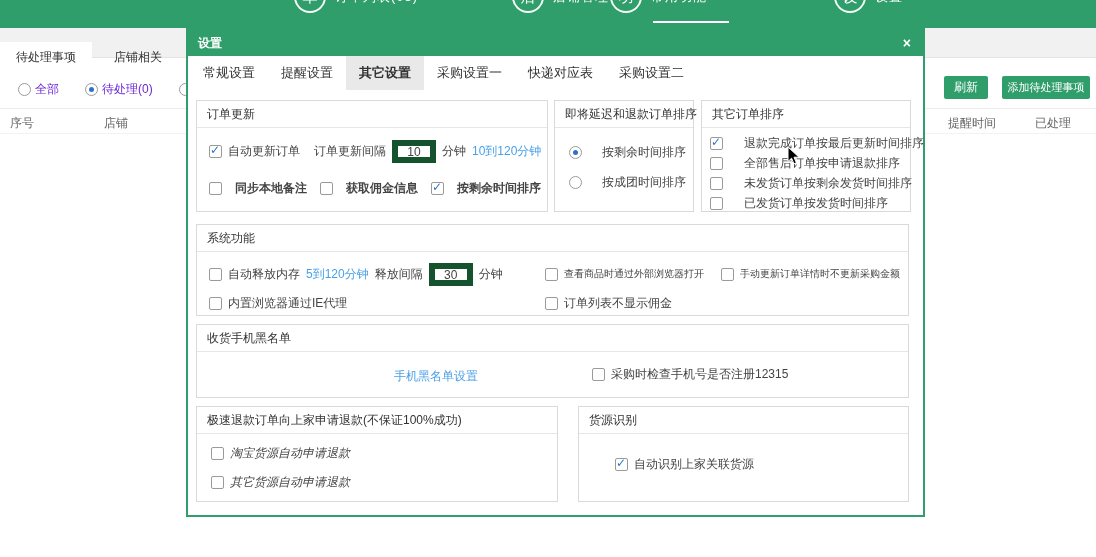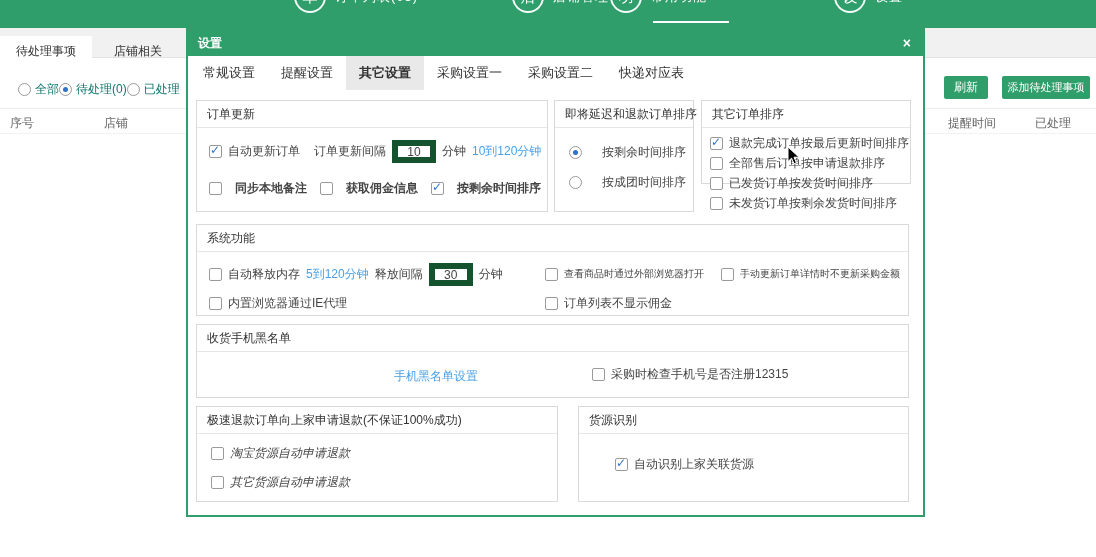--- a/index.html
+++ b/index.html
@@ -14,24 +14,24 @@
   
   .topbar { position:absolute; top:0; left:0; width:1096px; height:28px; background:#2f9e6b; overflow:hidden; z-index:1; }
   .nav-item { position:absolute; top:-19px; display:flex; align-items:center; gap:9px; color:#fff; white-space:nowrap; }
   .nav-circle { width:32px; height:32px; border:2px solid rgba(255,255,255,.95); border-radius:50%;
                 display:flex; align-items:center; justify-content:center; font-size:15px; flex:0 0 auto; }
   .nav-label { font-size:13px; letter-spacing:1px; }
   .nav-1 { left:294px; } .nav-2 { left:512px; } .nav-3 { left:610px; } .nav-4 { left:834px; }
   .nav-underline { position:absolute; top:21px; left:653px; width:76px; height:2px; background:#fff; }
   
   .tabstrip { position:absolute; top:28px; left:0; width:1096px; height:30px; background:#f1f1f1; border-bottom:1px solid #e3e3e3; z-index:1; }
-  .page-tab { position:absolute; top:8px; height:30px; line-height:30px; width:92px; text-align:center; font-size:12px; color:#333; }
+  .page-tab { position:absolute; top:14px; height:30px; line-height:30px; width:92px; text-align:center; font-size:12px; color:#333; }
   .page-tab.active { left:0; background:#fff; }
   .page-tab.t2 { left:92px; }
-  .filters { position:absolute; top:81px; left:18px; display:flex; align-items:flex-start; gap:0; font-size:12px; color:#0f766e; z-index:1; white-space:nowrap; }
+  .filters { position:absolute; top:81px; left:18px; display:flex; align-items:flex-start; gap:26px; font-size:12px; color:#6d28d9; z-index:1; white-space:nowrap; }
   .filter-item { display:flex; align-items:center; gap:4px; }
   .radio { width:13px; height:13px; border:1px solid #9a9a9a; border-radius:50%; background:#fff; position:relative; flex:0 0 auto; }
   .radio.sel::after { content:""; position:absolute; left:3px; top:3px; width:5px; height:5px; border-radius:50%; background:#2f71c9; }
   .page-suffix { position:absolute; top:81px; left:897px; font-size:12px; color:#444; z-index:1; }
   .btn { position:absolute; top:76px; height:23px; background:#2f9e6b; color:#fff; border:none; border-radius:2px; font-size:12px; line-height:23px; text-align:center; z-index:1; font-family:inherit; }
   .btn-refresh { left:944px; width:44px; }
   .btn-add { left:1002px; width:88px; font-size:11px; }
   .table-head { position:absolute; top:108px; left:0; width:1096px; height:26px; border-top:1px solid #ececec; border-bottom:1px solid #f2f2f2; font-size:12px; color:#666; z-index:1; }
   .th { position:absolute; top:6px; }
   .th-index { left:10px; } .th-shop { left:104px; } .th-remind { left:948px; } .th-handled { left:1035px; }
@@ -40,37 +40,37 @@
             border:2px solid #2f9e6b; z-index:10; }
   .dlg-header { height:26px; background:#2f9e6b; color:#fff; font-size:12px; font-weight:bold; line-height:26px; padding-left:10px; position:relative; }
   .dlg-close { position:absolute; right:12px; top:0; font-size:14px; font-weight:bold; line-height:26px; cursor:pointer; }
   .dlg-tabs { display:flex; height:34px; padding-left:2px; }
   .dlg-tab { line-height:34px; padding:0 13px; font-size:13px; color:#333; white-space:nowrap; }
   .dlg-tab.active { background:#e9e9e9; font-weight:bold; }
   .box { position:absolute; border:1px solid #d9d9d9; background:#fff; font-size:12px; color:#444; }
   .box-title { height:27px; line-height:27px; padding:0 10px; color:#333; border-bottom:1px solid #e6e6e6; white-space:nowrap; }
   .box-a { left:8px;  top:70px;  width:352px; height:112px; }
   .box-b { left:366px; top:70px;  width:140px; height:112px; }
-  .box-c { left:513px; top:70px;  width:210px; height:84px; }
+  .box-c { left:513px; top:70px;  width:210px; height:112px; }
   .box-d { left:8px;  top:194px; width:713px; height:92px; }
   .box-e { left:8px;  top:294px; width:713px; height:74px; }
   .box-f { left:8px;  top:376px; width:362px; height:96px; }
   .box-g { left:390px; top:376px; width:331px; height:96px; }
   .row { display:flex; align-items:center; gap:6px; white-space:nowrap; }
   .cb { width:13px; height:13px; border:1px solid #9a9a9a; border-radius:2px; background:#fff; position:relative; flex:0 0 auto; }
   .cb.checked::after { content:"\2713"; position:absolute; left:0px; top:-3px; font-size:12px; font-weight:bold; color:#2f71c9; }
   .lbl { color:#444; }
   .link { color:#4aa0e8; text-decoration:none; }
   .num-input { width:44px; height:23px; border:6px solid #14532d; text-align:center; font-size:12px; color:#444; font-family:inherit; }
   .content-a { padding:12px 12px 0; }
   .content-a .row2 { margin-top:17px; gap:13px;font-weight:bold; }
   .content-b { padding:16px 0 0 14px; }
   .content-b .row { margin-bottom:13px; gap:20px; }
   .content-c { padding:5px 0 0 8px; }
-  .content-c .row { height:20px; gap:6px; }
+  .content-c .row { height:20px; gap:21px; }
   .content-d { padding:11px 12px 0; }
   .content-d .rowwrap { position:relative; height:23px; }
   .content-d .row2 { margin-top:9px; }
   .tight { font-size:10px; }
   .abs-336 { position:absolute; left:336px; top:4px; }
   .abs-510 { position:absolute; left:512px; top:4px; }
   .content-e { position:relative; padding:14px 12px 0; height:40px; }
   .abs-link { position:absolute; left:197px; top:16px; }
   .abs-cb2 { position:absolute; left:395px; top:14px; }
   .content-f { padding:11px 0 0 14px; }
@@ -136,22 +136,22 @@
   <div class="dlg-header">
     <span>设置</span>
     <span class="dlg-close">×</span>
   </div>
 
   <div class="dlg-tabs">
     <div class="dlg-tab">常规设置</div>
     <div class="dlg-tab">提醒设置</div>
     <div class="dlg-tab active">其它设置</div>
     <div class="dlg-tab">采购设置一</div>
+    <div class="dlg-tab">快递对应表</div>
     <div class="dlg-tab">采购设置二</div>
-    <div class="dlg-tab">快递对应表</div>
   </div>
 
   <div class="box box-a">
     <div class="box-title">订单更新</div>
     <div class="content-a">
       <div class="row">
         <span class="cb checked"></span>
         <span class="lbl">自动更新订单</span>
         <span class="lbl" style="margin-left:8px">订单更新间隔</span>
         <input class="num-input" value="10" style="">
@@ -189,25 +189,25 @@
       <div class="row">
         <span class="cb checked"></span>
         <span class="lbl">退款完成订单按最后更新时间排序</span>
       </div>
       <div class="row">
         <span class="cb"></span>
         <span class="lbl">全部售后订单按申请退款排序</span>
       </div>
       <div class="row">
         <span class="cb"></span>
+        <span class="lbl">未发货订单按剩余发货时间排序</span>
+      </div>
+      <div class="row">
+        <span class="cb"></span>
         <span class="lbl">已发货订单按发货时间排序</span>
-      </div>
-      <div class="row">
-        <span class="cb"></span>
-        <span class="lbl">未发货订单按剩余发货时间排序</span>
       </div>
     </div>
   </div>
 
   <div class="box box-d">
     <div class="box-title">系统功能</div>
     <div class="content-d">
       <div class="rowwrap">
         <div class="row">
           <span class="cb"></span>

